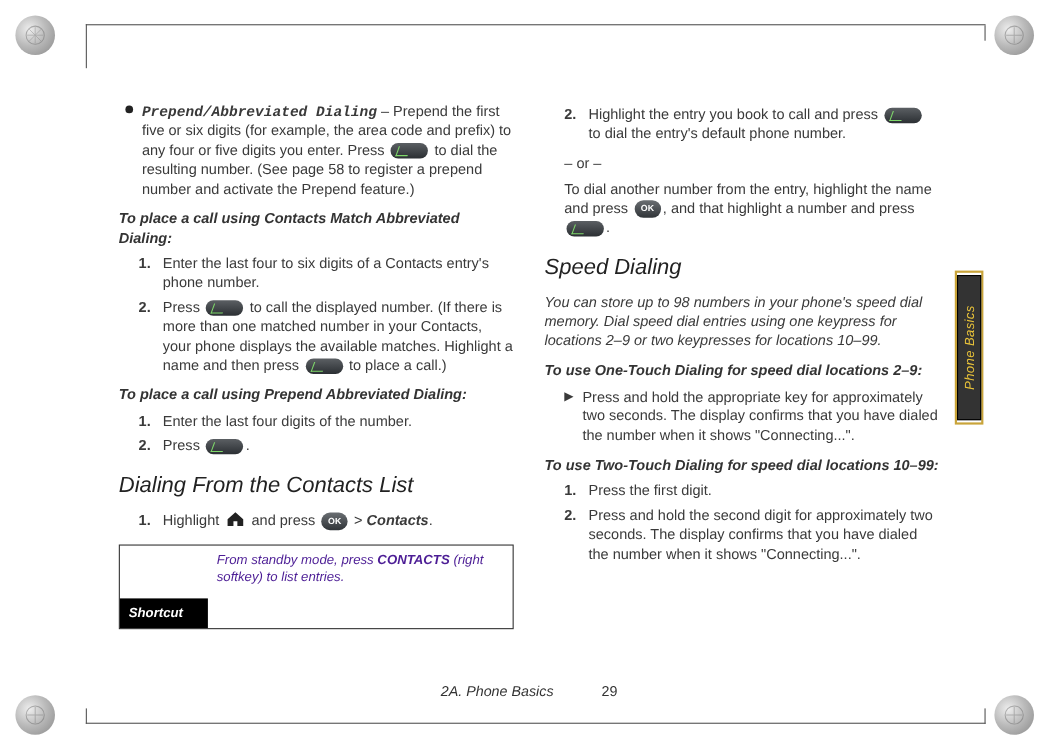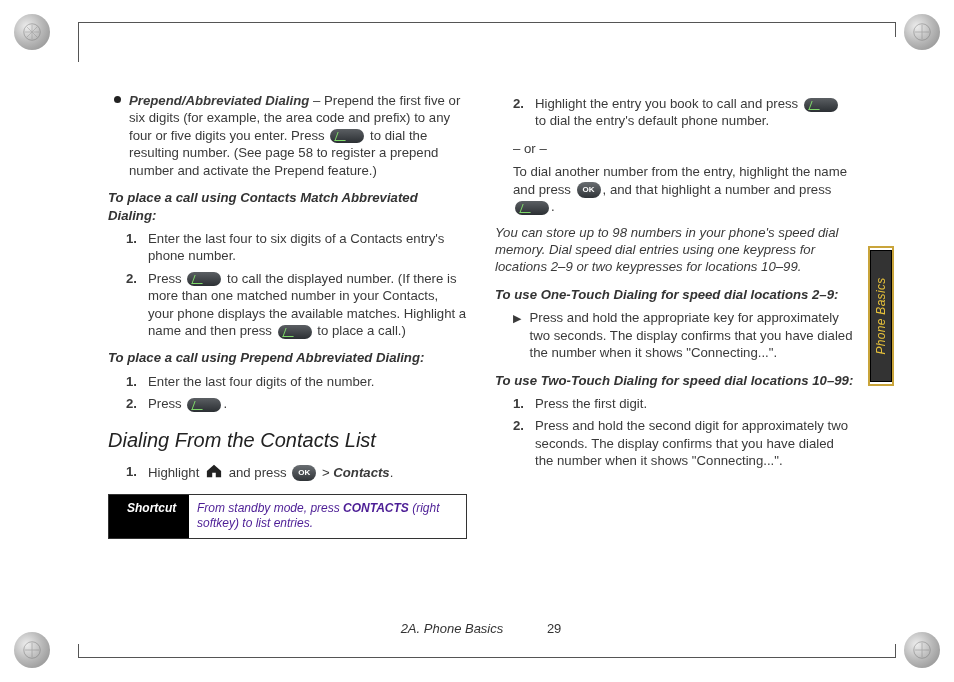--- a/index.html
+++ b/index.html
@@ -32,21 +32,21 @@
                    font-style: italic; color: #e8c23a; letter-spacing: .3px; }
   .side-tab-border { position:absolute; right:60px; top:246px; width:26px; height:140px; border:2px solid #c9a43a; background:transparent;}
 
   
   .page { position: absolute; top: 90px; left: 108px; right: 100px; bottom: 72px;
           display: flex; gap: 28px; font-size: 13.2px; line-height: 1.32; color: #3a3a3a; }
   .col { flex: 1 1 0; min-width: 0; }
 
   .bullet { display: flex; gap: 8px; margin: 2px 0 8px 6px; }
   .bullet .dot { width: 7px; height: 7px; background: #222; border-radius: 50%; margin-top: 4px; flex:0 0 auto;}
-  .bi-em { font-weight: bold; font-style: italic; }
+  .bi-em { font-weight: bold; font-style: italic; font-family: Liberation Mono, monospace; }
 
   .subhead { font-style: italic; font-weight: bold; font-size: 13.2px; margin: 10px 0 6px 0; color:#333;}
   h2.sect { font-style: italic; font-weight: normal; font-size: 20px; margin: 14px 0 10px 0; color:#222;}
 
   ol.steps { list-style: none; margin: 4px 0 6px 18px; }
   ol.steps li { display: flex; gap: 6px; margin: 5px 0; }
   ol.steps li .n { font-weight: bold; min-width: 16px; }
   ol.steps li .t { flex:1; }
 
   .arrow-item { display:flex; gap:8px; margin: 6px 0 6px 18px;}
@@ -59,21 +59,21 @@
   .key-pill.green::after { border-color:#7fd86a; }
   .ok-pill { display:inline-flex; align-items:center; justify-content:center;
              min-width: 24px; height: 16px; padding:0 4px; border-radius: 8px;
              background: linear-gradient(#6a6e72,#303438); color:#fff; font-size:8px;
              font-weight:bold; vertical-align: middle; margin:0 2px;}
   .home-icon { display:inline-block; vertical-align:middle; margin:0 2px; }
   .home-icon svg { width:18px; height:16px; }
 
   .shortcut-box { border:1px solid #333; margin-top:10px; display:flex; font-size:12px;}
   .shortcut-box .lab { background:#000; color:#fff; font-style:italic; font-weight:bold;
-                       padding:6px 18px; width:80px; flex:0 0 auto; }
+                       padding:6px 8px; width:80px; flex:0 0 auto;margin-top:48px; }
   .shortcut-box .txt { padding:6px 8px; font-style:italic; color:#4c1d95; }
   .shortcut-box .txt b { font-style: italic; font-weight:bold; }
 
   .or-line { margin: 10px 0 6px 18px; }
 
   .footer-line { position:absolute; bottom: 46px; left: 108px; right: 100px;
                  text-align: center; font-style: italic; font-size: 13px; color:#333;}
   .footer-line .pn { display:inline-block; margin-left: 40px; font-style: normal;}
 
   .contacts-strong { font-weight:bold; font-style:italic; }
@@ -172,20 +172,21 @@
 
     <ol class="steps" start="2">
       <li>
           <span class="n">2.</span>
           <span class="t"><span>Highlight the entry you book to call and press </span><span class="key-pill green"></span><span> to dial the entry's default phone number.</span></span>
         </li>
     </ol>
     <div class="or-line">– or –</div>
     <div style="margin:4px 0 8px 18px;"><span>To dial another number from the entry, highlight the name and press </span><span class="ok-pill">OK</span><span>, and that highlight a number and press </span><span class="key-pill green"></span><span>.</span></div>
 
+    <h2 class="sect">Speed Dialing</h2>
     <p style="margin-bottom:8px;font-style:italic;">You can store up to 98 numbers in your phone's speed dial memory. Dial speed dial entries using one keypress for locations 2–9 or two keypresses for locations 10–99.</p>
 
     <div class="subhead">To use One-Touch Dialing for speed dial locations 2–9:</div>
     <div class="arrow-item">
       <span class="arr">▶</span>
       <span>Press and hold the appropriate key for approximately two seconds. The display confirms that you have dialed the number when it shows "Connecting...".</span>
     </div>
 
     <div class="subhead">To use Two-Touch Dialing for speed dial locations 10–99:</div>
     <ol class="steps">

